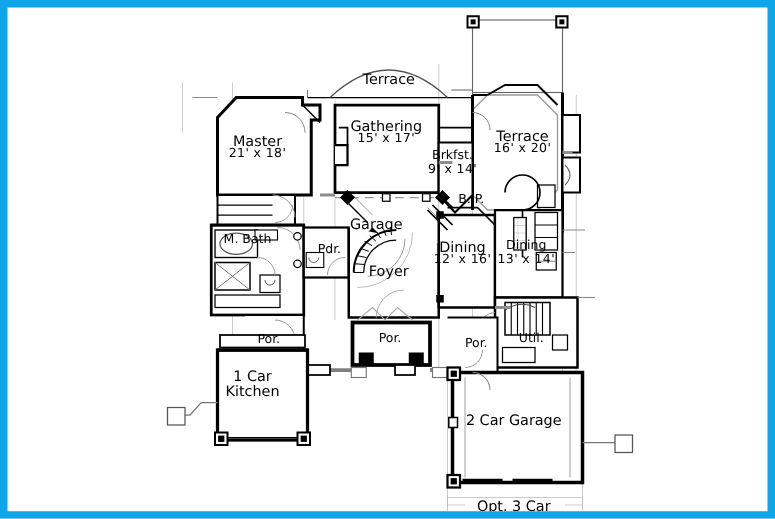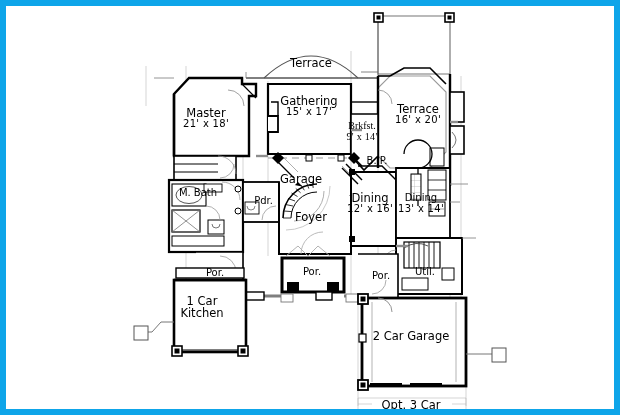--- a/index.html
+++ b/index.html
@@ -349,21 +349,21 @@
   <div class="rm-label" style="left:303px; top:100px;">
     <span class="rm-name">Gathering</span>
     <span class="rm-dim">15' x 17'</span>
   </div>
 
   <div class="rm-label" style="left:412px; top:108px;">
     <span class="rm-name">Terrace</span>
     <span class="rm-dim">16' x 20'</span>
   </div>
 
-  <div class="rm-label sz-sm" style="left:356px; top:125px;font-family:Liberation Serif, serif;">
+  <div class="rm-label sz-sm" style="left:356px; top:125px;">
     <span class="rm-name">Brkfst.</span>
     <span class="rm-dim">9' x 14'</span>
   </div>
 
   <div class="rm-label sz-sm" style="left:371px; top:155px;">
     <span class="rm-name">B. P.</span>
   </div>
 
   <div class="rm-label" style="left:295px; top:173px;">
     <span class="rm-name">Garage</span>

